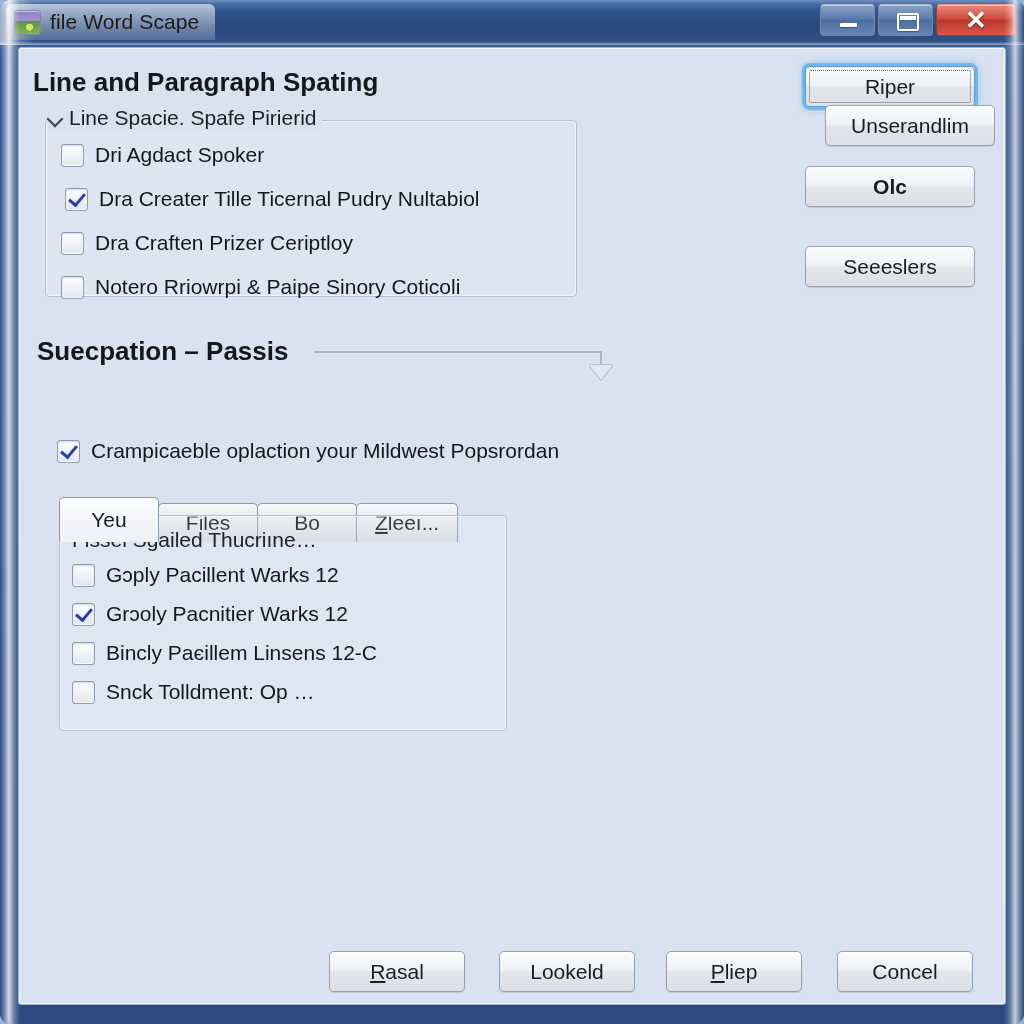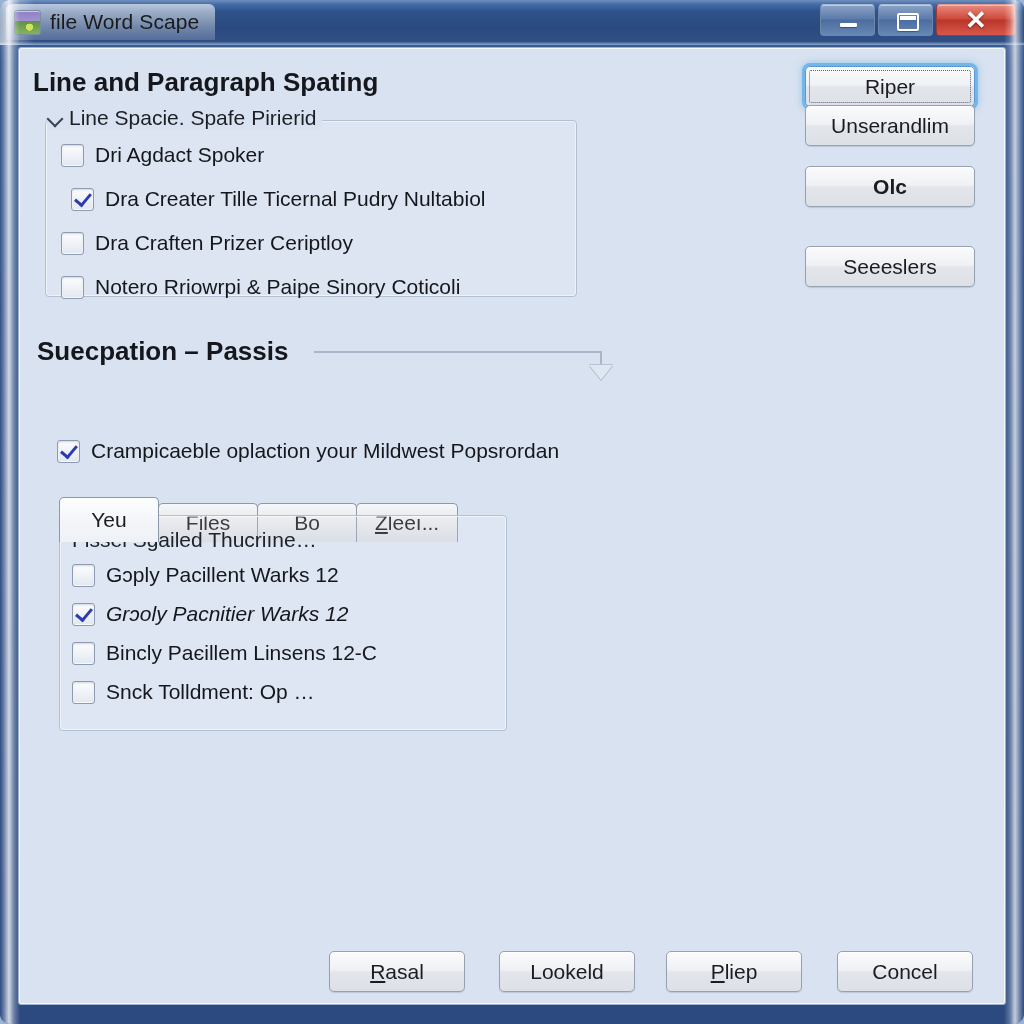--- a/index.html
+++ b/index.html
@@ -399,21 +399,21 @@
     <div id="groupbox-legend">
       <span id="legend-chevron"></span>
       <span>Line Spacie. Spafe Pirierid</span>
     </div>
 
     <div id="groupbox-items">
         <div class="check-row" style="left: 42px; top: 95px;">
           <span class="checkbox"></span>
           <span class="cb-label">Dri Agdact Spoker</span>
         </div>
-        <div class="check-row" style="left: 52px; top: 139px;">
+        <div class="check-row" style="left: 46px; top: 139px;">
           <span class="checkbox checked"></span>
           <span class="cb-label">Dra Creater Tille Ticernal Pudry Nultabiol</span>
         </div>
         <div class="check-row" style="left: 42px; top: 183px;">
           <span class="checkbox"></span>
           <span class="cb-label">Dra Craften Prizer Ceriptloy</span>
         </div>
         <div class="check-row" style="left: 42px; top: 227px;">
           <span class="checkbox"></span>
           <span class="cb-label">Notero Rriowrpi &amp; Paipe Sinory Coticoli</span>
@@ -446,40 +446,40 @@
         </div>
       </div>
 
     <div id="list-panel">
       <div id="list-panel-title">Fissel Sgailed Thucriıne…</div>
       <div id="list-panel-items">
           <div class="check-row" style="left: 12px; top: 47px; position: absolute;">
             <span class="checkbox"></span>
             <span class="cb-label">Gɔply Pacillent Warks 12</span>
           </div>
-          <div class="check-row" style="left: 12px; top: 86px; position: absolute; font-style: italic;">
+          <div class="check-row" style="left: 12px; top: 86px; position: absolute;">
             <span class="checkbox checked"></span>
             <span class="cb-label">Grɔoly Pacnitier Warks 12</span>
           </div>
           <div class="check-row" style="left: 12px; top: 125px; position: absolute;">
             <span class="checkbox"></span>
             <span class="cb-label">Bincly Paєillem Linsens 12-C</span>
           </div>
           <div class="check-row" style="left: 12px; top: 164px; position: absolute;">
             <span class="checkbox"></span>
             <span class="cb-label">Snck Tolldment: Op  …</span>
           </div>
         </div>
     </div>
 
     <div id="side-buttons">
         <div class="btn btn-right focused" style="top: 18px;">
           <span>Riper</span>
         </div>
-        <div class="btn btn-right" style="top: 57px;">
+        <div class="btn btn-right" style="top: 57px; margin-left: 20px;">
           <span>Unserandlim</span>
         </div>
         <div class="btn btn-right" style="top: 118px; font-weight: bold;">
           <span>Olc</span>
         </div>
         <div class="btn btn-right" style="top: 198px;">
           <span>Seeeslers</span>
         </div>
       </div>
 

